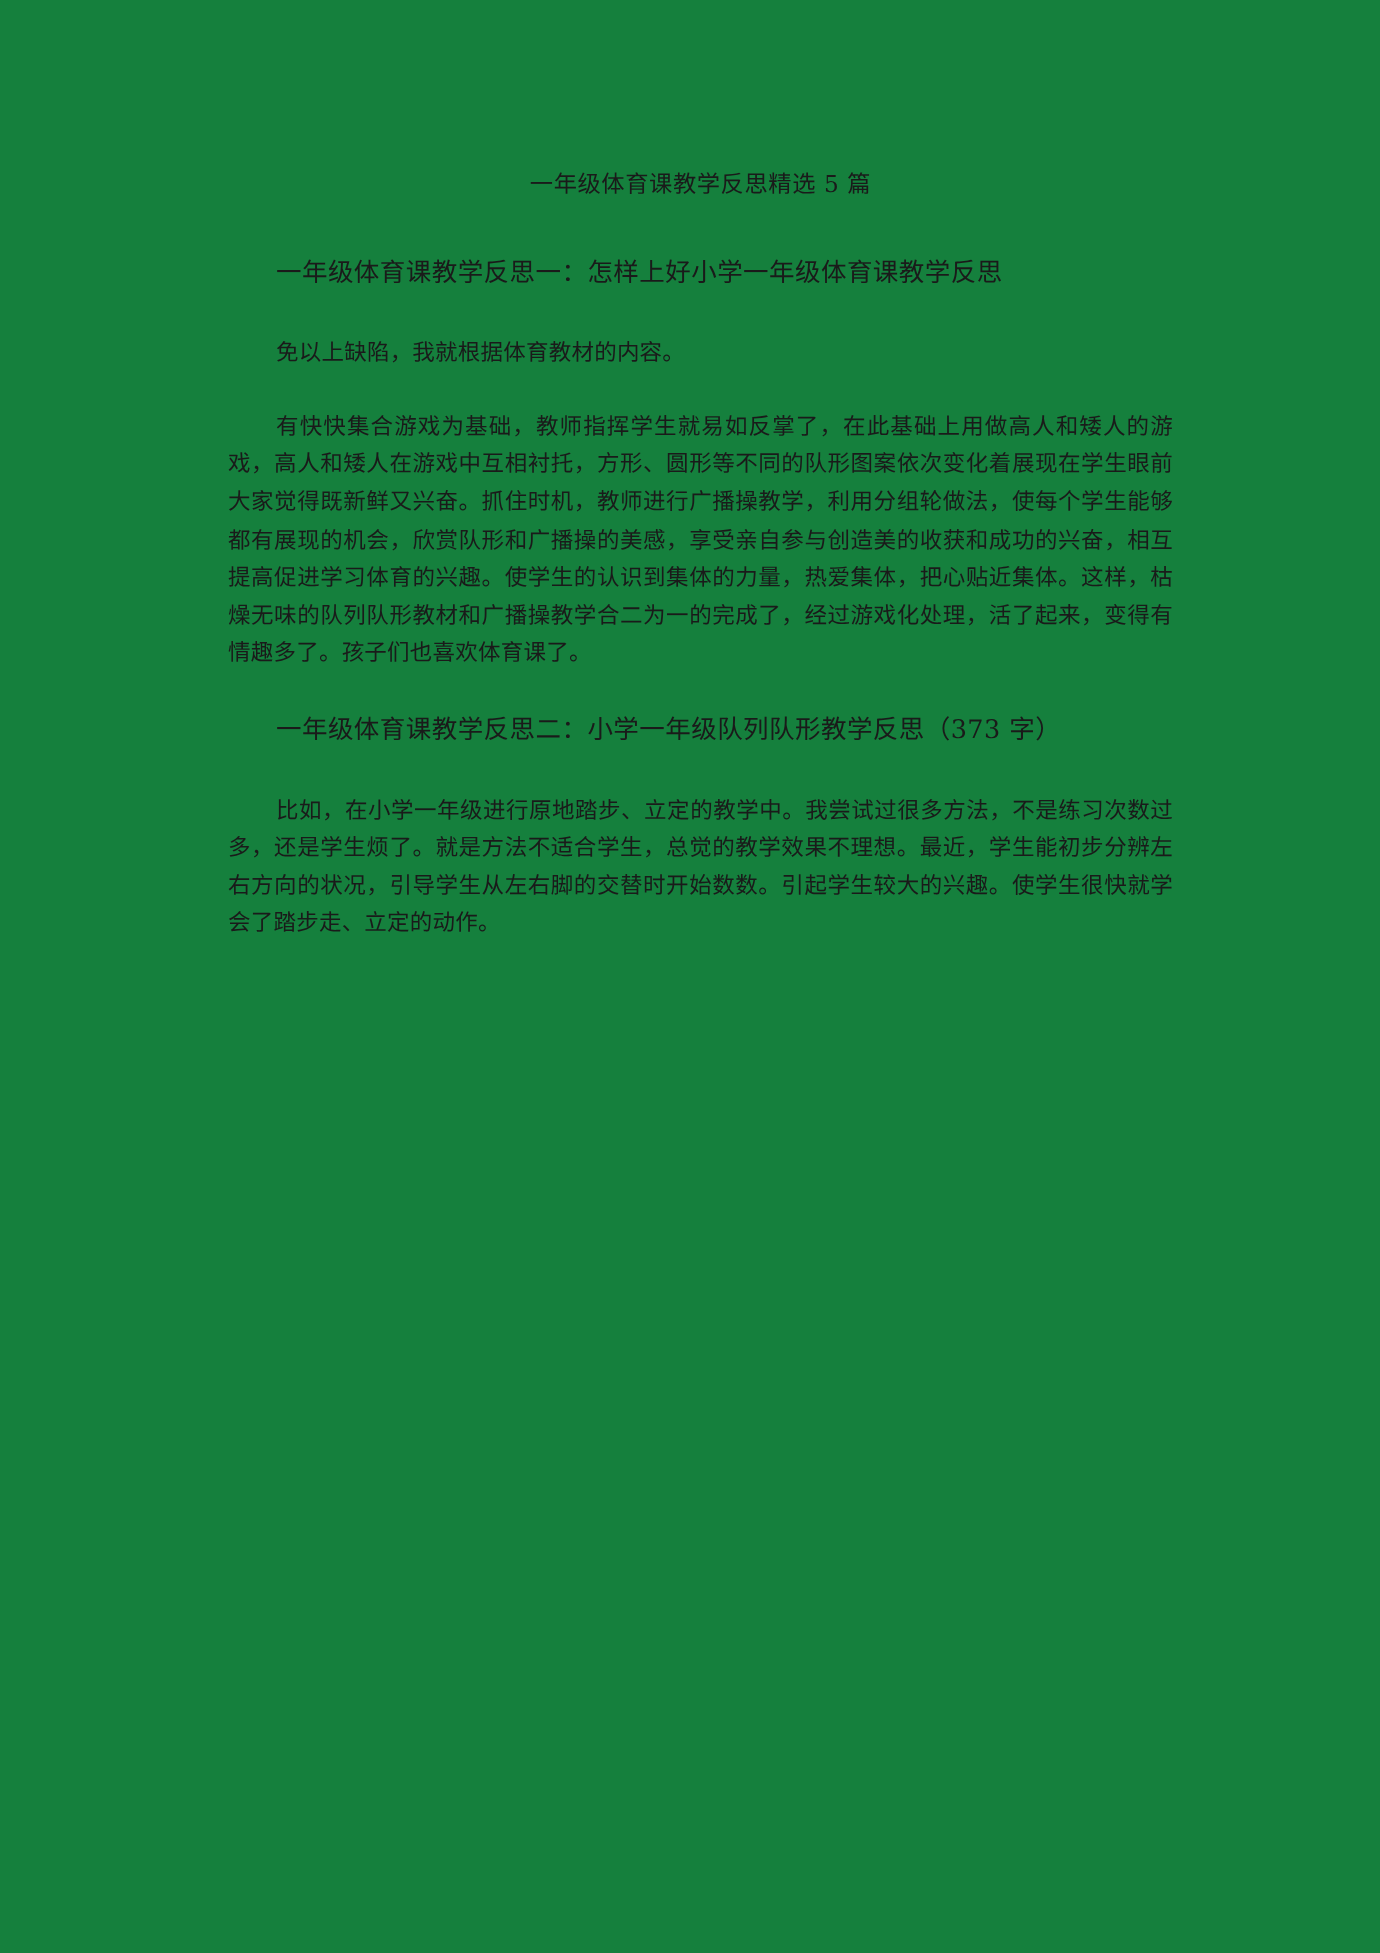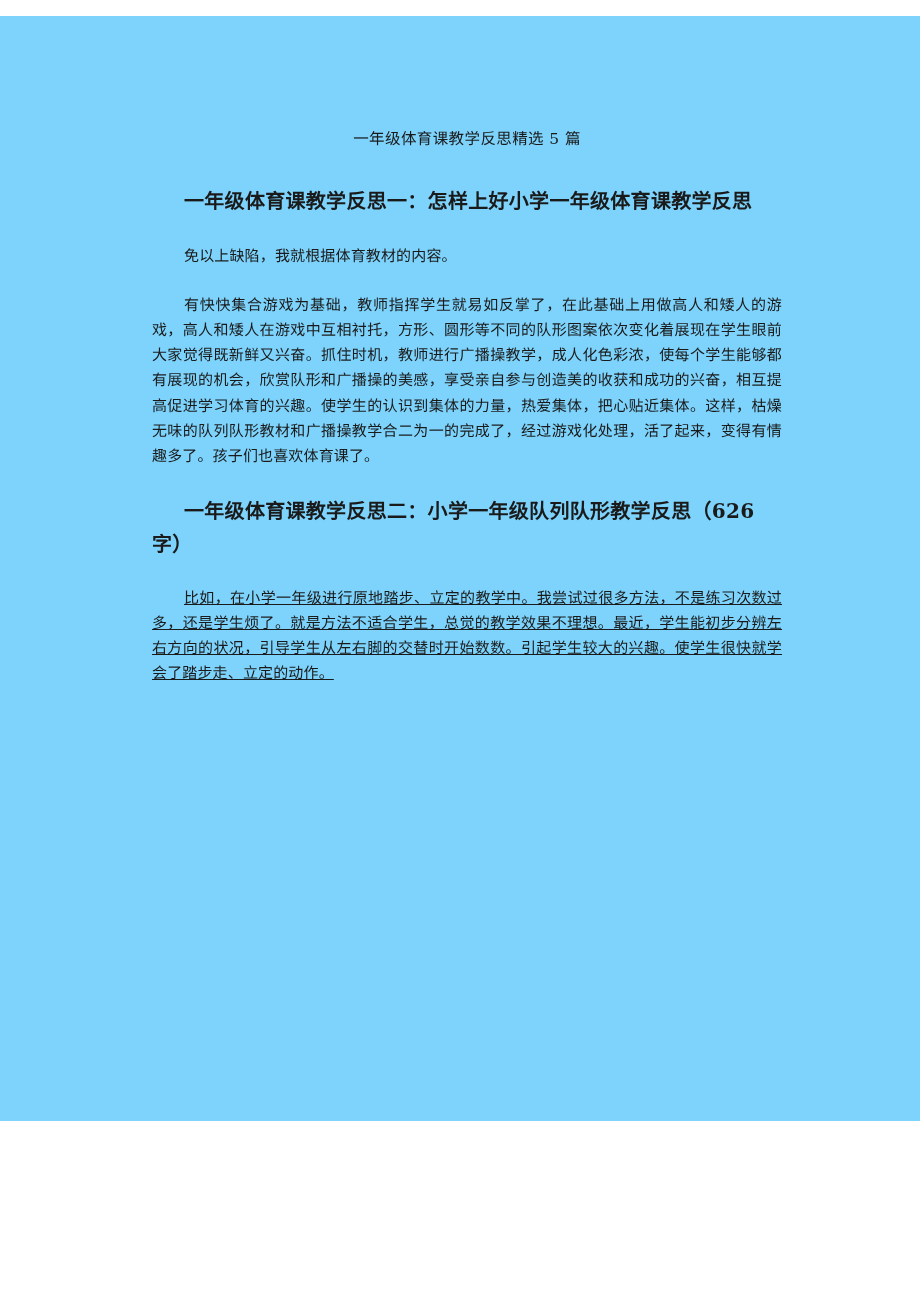--- a/index.html
+++ b/index.html
@@ -8,84 +8,83 @@
     padding: 0;
     background: #ffffff;
   }
   body {
     font-family: "DejaVu Serif", "Liberation Serif", serif;
     color: #000000;
   }
   .page {
     position: relative;
     width: 920px;
-    height: 1105px;
-    margin: 16px auto;
-    background: #7dd3fc;
+    height: 1302px;
+    margin: 0 auto;
+    background: #15803d;
     box-sizing: border-box;
     overflow: hidden;
   }
   .content {
     position: absolute;
     left: 152px;
     top: 112px;
     width: 630px;
   }
   .doc-title {
     font-size: 15.5px;
     line-height: 1.5;
     text-align: center;
     margin: 0 0 34px 0;
     letter-spacing: 0.4px;
     font-weight: normal;
     color: #1a1a1a;
   }
   .section-heading {
-    font-size: 20px;
+    font-size: 17px;
     line-height: 1.62;
     margin: 0 0 26px 0;
     text-indent: 32px;
     letter-spacing: 0.3px;
-    font-weight: bold;
+    font-weight: normal;
     color: #1a1a1a;
   }
   .para {
     font-size: 15px;
     line-height: 1.68;
     margin: 0 0 26px 0;
     text-indent: 32px;
     text-align: justify;
     text-justify: inter-ideograph;
     letter-spacing: 0.15px;
     color: #1a1a1a;
   }
   .para:last-child {
     margin-bottom: 0;
-    text-decoration: underline;
   }
   .gap-sm {
     margin-bottom: 24px;
   }
 </style>
 </head>
 <body>
 
 <div class="page">
   <div class="content">
 
     <h1 class="doc-title">一年级体育课教学反思精选 5 篇</h1>
 
     <h2 class="section-heading">一年级体育课教学反思一：怎样上好小学一年级体育课教学反思</h2>
 
 
     <p class="para gap-sm">免以上缺陷，我就根据体育教材的内容。</p>
 
 
 
-    <p class="para">有快快集合游戏为基础，教师指挥学生就易如反掌了，在此基础上用做高人和矮人的游戏，高人和矮人在游戏中互相衬托，方形、圆形等不同的队形图案依次变化着展现在学生眼前大家觉得既新鲜又兴奋。抓住时机，教师进行广播操教学，成人化色彩浓，使每个学生能够都有展现的机会，欣赏队形和广播操的美感，享受亲自参与创造美的收获和成功的兴奋，相互提高促进学习体育的兴趣。使学生的认识到集体的力量，热爱集体，把心贴近集体。这样，枯燥无味的队列队形教材和广播操教学合二为一的完成了，经过游戏化处理，活了起来，变得有情趣多了。孩子们也喜欢体育课了。</p>
+    <p class="para">有快快集合游戏为基础，教师指挥学生就易如反掌了，在此基础上用做高人和矮人的游戏，高人和矮人在游戏中互相衬托，方形、圆形等不同的队形图案依次变化着展现在学生眼前大家觉得既新鲜又兴奋。抓住时机，教师进行广播操教学，利用分组轮做法，使每个学生能够都有展现的机会，欣赏队形和广播操的美感，享受亲自参与创造美的收获和成功的兴奋，相互提高促进学习体育的兴趣。使学生的认识到集体的力量，热爱集体，把心贴近集体。这样，枯燥无味的队列队形教材和广播操教学合二为一的完成了，经过游戏化处理，活了起来，变得有情趣多了。孩子们也喜欢体育课了。</p>
 
-    <h2 class="section-heading">一年级体育课教学反思二：小学一年级队列队形教学反思（626 字）</h2>
+    <h2 class="section-heading">一年级体育课教学反思二：小学一年级队列队形教学反思（373 字）</h2>
 
 
     <p class="para">比如，在小学一年级进行原地踏步、立定的教学中。我尝试过很多方法，不是练习次数过多，还是学生烦了。就是方法不适合学生，总觉的教学效果不理想。最近，学生能初步分辨左右方向的状况，引导学生从左右脚的交替时开始数数。引起学生较大的兴趣。使学生很快就学会了踏步走、立定的动作。</p>
 
   </div>
 </div>
 
 </body></html>

